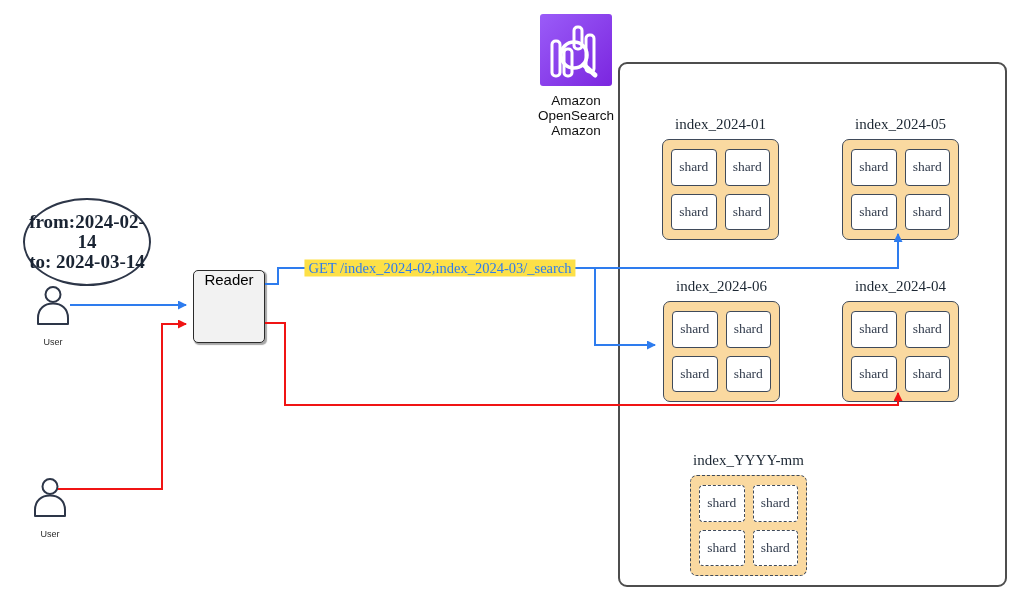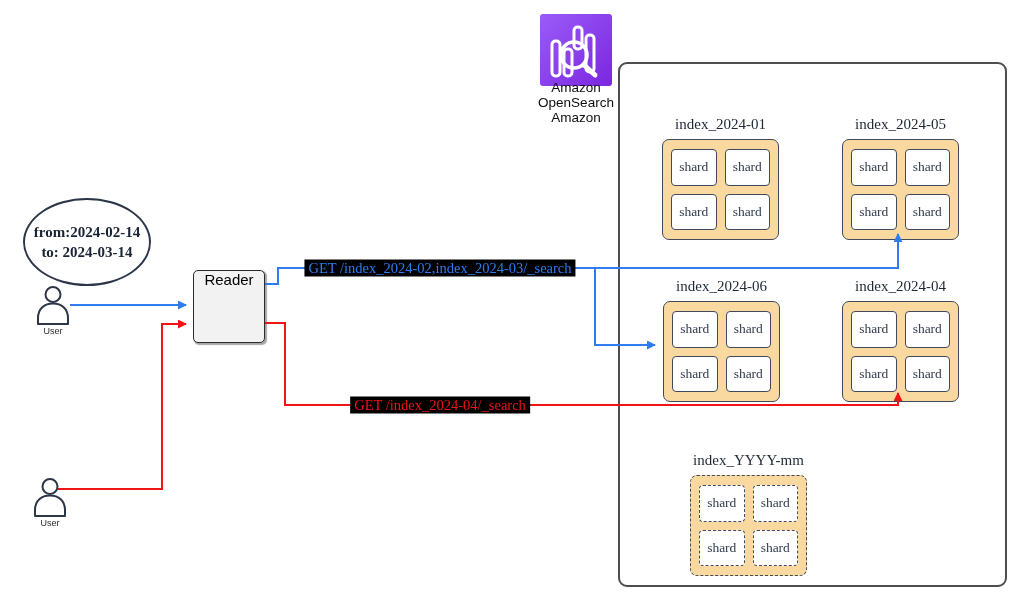--- a/index.html
+++ b/index.html
@@ -5,21 +5,21 @@
   * { box-sizing: border-box; margin: 0; padding: 0; }
   body { background: #ffffff; font-family: "Liberation Sans", sans-serif; }
   .canvas {
     position: relative; width: 1023px; height: 604px;
     background: #ffffff; overflow: hidden;
   }
 
   
   .os-icon { position: absolute; left: 540px; top: 14px; width: 72px; height: 72px; }
   .os-label {
-    position: absolute; left: 506px; top: 80px; width: 140px;
+    position: absolute; left: 506px; top: 93px; width: 140px;
     text-align: center; font-size: 13.5px; line-height: 15px; color: #0f0f0f;
   }
 
   
   .cluster-box {
     position: absolute; left: 618px; top: 62px; width: 389px; height: 525px;
     border: 2px solid #4d4d4d; border-radius: 9px; background: #ffffff;
   }
 
   
@@ -45,47 +45,47 @@
   .g02 { left: 842px; top: 116px; }
   .g03 { left: 663px; top: 278px; }
   .g04 { left: 842px; top: 278px; }
   .gtpl { left: 662px; top: 452px; margin-left: 28px; }
 
   
   .range-ellipse {
     position: absolute; border: 2px solid #2d3648; border-radius: 50%;
     background: #ffffff; display: flex; flex-direction: column;
     align-items: center; justify-content: center;
-    font-family: "Liberation Serif", serif; font-weight: bold; font-size: 15px;
+    font-family: "Liberation Serif", serif; font-weight: bold; font-size: 19px;
     line-height: 20px; color: #1a2433; text-align: center; z-index: 2;
   }
   .e1 { left: 23px; top: 198px; width: 128px; height: 88px; }
   .e2 { left: 22px; top: 394px; width: 128px; height: 80px; }
 
   .user { position: absolute; width: 44px; text-align: center; z-index: 2; }
   .u1 { left: 31px; top: 285px; }
   .u2 { left: 28px; top: 477px; }
   .user svg { display: block; margin: 0 auto; }
-  .user-label { font-size: 9px; color: #2b2b2b; margin-top: 1px; }
+  .user-label { font-size: 9px; color: #2b2b2b; margin-top: 12px; }
 
   
   .reader-box {
     position: absolute; left: 193px; top: 270px; width: 72px; height: 73px;
     background: #f2f2f2; border: 1.8px solid #2b2b2b; border-radius: 5px;
     box-shadow: 1.5px 1.5px 1px rgba(60,60,60,0.45);
     display: flex; align-items: flex-start; justify-content: center;
     font-size: 15px; color: #000000; z-index: 3;
   }
 
   
   .flows { position: absolute; left: 0; top: 0; width: 1023px; height: 604px;
            z-index: 5; pointer-events: none; }
   .flow-label {
     position: absolute; transform: translate(-50%, -50%);
-    background: #000000; padding: 0 4px; white-space: nowrap;
+    background: #fde047; padding: 0 4px; white-space: nowrap;
     font-family: "Liberation Serif", serif; font-size: 14.5px; z-index: 6;
   }
   .flow-label.blue { color: #2e7cee; }
   .flow-label.red  { color: #f01414; }
   .lbl-blue { left: 440px; top: 268px; }
   .lbl-red  { left: 440px; top: 405px; }
 </style>
 </head>
 <body>
 
@@ -204,15 +204,14 @@
     <g fill="none" stroke-width="2">
       <path d="M 70 305 H 186" stroke="#2e7cee" marker-end="url(#ab)"></path>
       <path d="M 265 284 L 278 284 L 278 268 L 898 268 L 898 234" stroke="#2e7cee" marker-end="url(#ab)"></path>
       <path d="M 595 268 L 595 345 L 655 345" stroke="#2e7cee" marker-end="url(#ab)"></path>
       <path d="M 58 489 L 162 489 L 162 324 L 186 324" stroke="#f01414" marker-end="url(#ar)"></path>
       <path d="M 265 323 L 285 323 L 285 405 L 898 405 L 898 393" stroke="#f01414" marker-end="url(#ar)"></path>
     </g>
   </svg>
 
   <div class="flow-label blue lbl-blue">GET /index_2024-02,index_2024-03/_search</div>
-  <div class="flow-label red lbl-red">GET /index_2024-04/_search</div>
 
 </div>
 
 </body></html>

